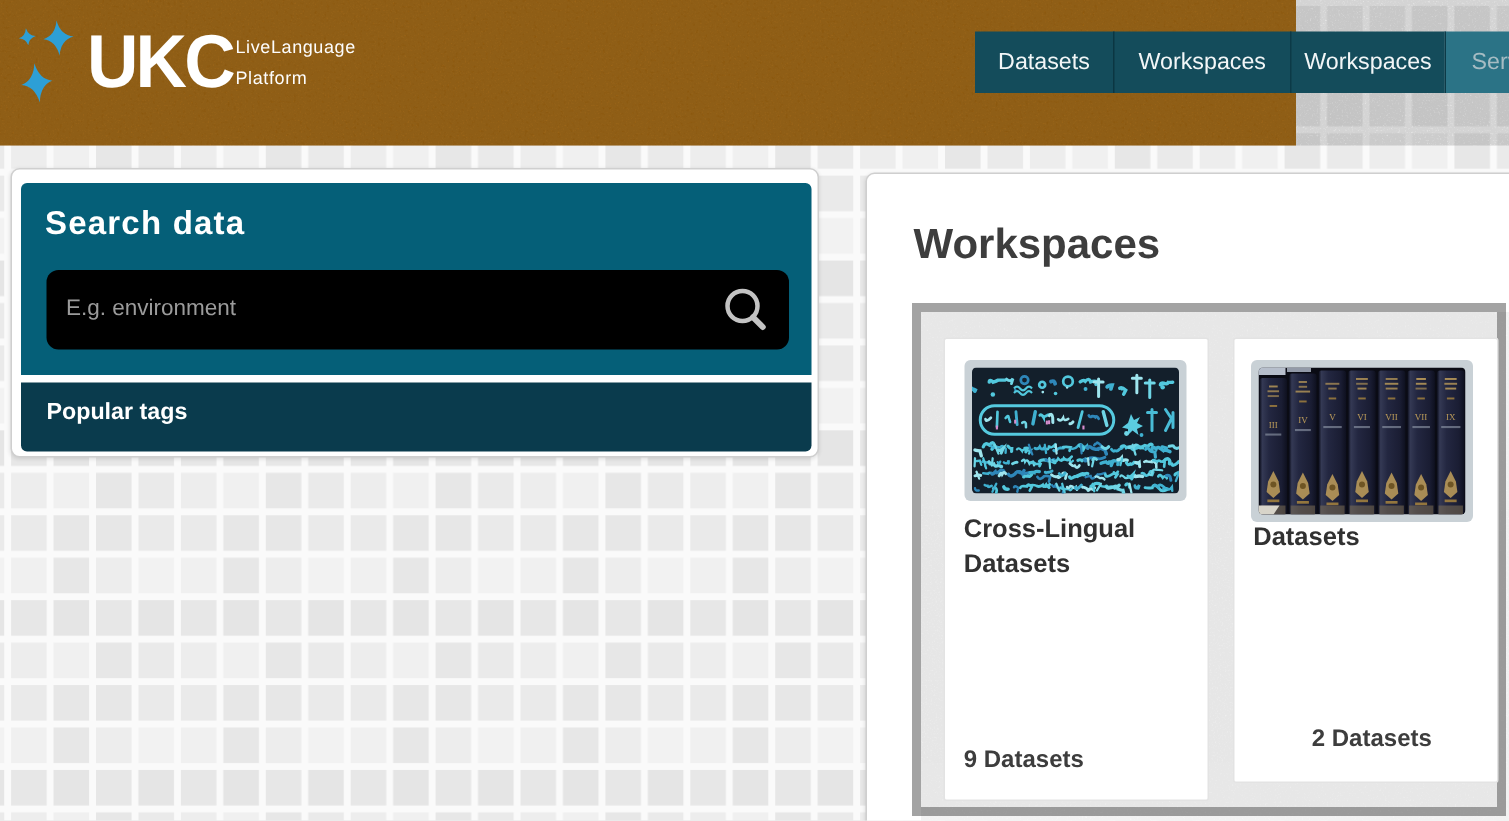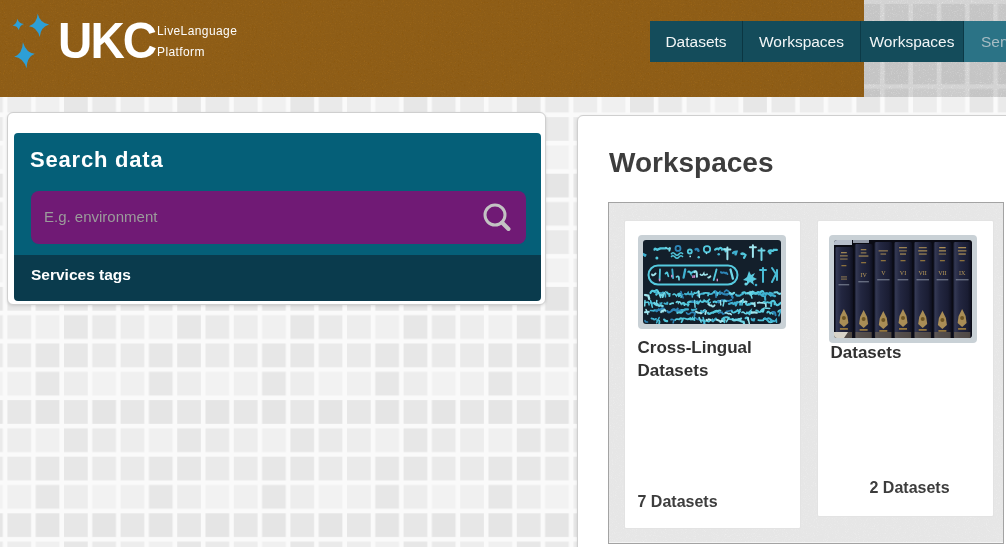--- a/index.html
+++ b/index.html
@@ -9,33 +9,33 @@
 .sitetitle { position:absolute; left:157px; top:21px; font-size:12px; line-height:20.5px; color:#fdfdfd; letter-spacing:0.4px; }
 .nav { position:absolute; left:650px; top:21px; height:41px; display:flex; }
 .nav a { display:block; height:41px; line-height:41px; font-size:15.5px; color:#f2f6f7;
   background:#144c5b; text-align:center; text-decoration:none; }
 .nav a.n1 { width:92px; }
 .nav a.n2 { width:118px; border-left:1px solid #0b3642; }
 .nav a.n3 { width:103px; border-left:1px solid #0c3a47; }
 .nav a.n4 { width:110px; border-left:1px solid #0c3a47; background:#2b7386; color:#a6bcc3; text-align:left; padding-left:17px; }
 .mod1 { position:absolute; left:7px; top:112px; width:539px; height:193px; background:#fff;
   border:1px solid #cfcfcf; border-radius:6px; box-shadow:0 1px 3px rgba(0,0,0,0.12); }
-.searchbox { position:absolute; left:6px; top:20px; width:527px; height:128px; background:#055f78;
+.searchbox { position:absolute; left:6px; top:9px; width:527px; height:128px; background:#055f78;
   border-radius:4px 4px 0 0; }
 .searchbox h2 { position:absolute; left:16px; top:14px; font-size:22px; letter-spacing:0.8px; color:#fff; }
-.sinput { position:absolute; left:17px; top:58px; width:495px; height:53px; background:#701a75; border-radius:8px; }
+.sinput { position:absolute; left:17px; top:58px; width:495px; height:53px; background:#000000; border-radius:8px; }
 .sinput .ph { position:absolute; left:13px; top:17px; font-size:15px; color:#9b9b9b; }
 .tagsbar { position:absolute; left:6px; top:142px; width:527px; height:46px; background:#0a3b4d;
   border-radius:0 0 4px 4px; }
 .tagsbar h3 { position:absolute; left:17px; top:11px; font-size:15.5px; color:#fff; }
 .mod2 { position:absolute; left:577px; top:115px; width:456px; height:500px; background:#fff;
   border:1px solid #cfcfcf; border-radius:6px; box-shadow:0 1px 3px rgba(0,0,0,0.12); }
 .mod2 h1 { position:absolute; left:31px; top:31px; font-size:28px; color:#3d3d3d; }
 .grid { position:absolute; left:30px; top:86px; width:396px; height:342px; background:#f4f4f4;
-  border:1px solid #a3a3a3; }
+  border:6px solid #a3a3a3; }
 .card { position:absolute; background:#fff; border:1px solid #e3e3e3; border-radius:2px; width:177px; }
 .card1 { left:15px; top:17px; height:309px; }
 .card2 { left:208px; top:17px; height:297px; }
 .imgwrap { position:absolute; left:13px; top:14px; background:#c9d1d6; padding:5px; border-radius:4px; }
 .card h4 { position:absolute; left:12.5px; font-size:17px; line-height:23px; color:#313131; }
 .card .desc { position:absolute; left:12.5px; font-size:16px; line-height:22.4px; color:#474747; }
 .card .cnt { position:absolute; left:12.5px; font-size:16px; font-weight:bold; color:#3d3d3d; }
 .card1 h4 { top:115px; }
 .card1 .desc { top:165px; }
 .card1 .cnt { top:272px; }
@@ -104,21 +104,21 @@
 <h2>Search data</h2>
 <div class="sinput">
         <span class="ph">E.g. environment</span>
 <svg width="34" height="34" viewBox="0 0 34 34" style="position:absolute;right:12px;top:10px">
 <circle cx="15" cy="14" r="10" fill="none" stroke="#c3c3c3" stroke-width="3"></circle>
 <line x1="22" y1="21.5" x2="28.5" y2="28" stroke="#c3c3c3" stroke-width="4" stroke-linecap="round"></line>
 </svg>
 </div>
 </div>
 <div class="tagsbar">
-      <h3>Services tags</h3>
+      <h3>Popular tags</h3>
     </div>
 </div>
 
 <div class="mod2">
 <h1>Workspaces</h1>
 <div class="grid">
 <svg width="394" height="339" style="position:absolute;left:0;top:0">
         <rect width="394" height="339" filter="url(#hn)" opacity="0.05"></rect>
       </svg>
 <div class="card card1">
@@ -286,21 +286,21 @@
             <path d="M95.7,80.0Q97.0,79.6 98.1,78.5" stroke="#6fd6e6" stroke-width="2.2" fill="none" stroke-linecap="round"></path>
             <path d="M102.5,78.3Q103.3,76.6 104.7,78.2l0.3,1.6" stroke="#52c8dd" stroke-width="2.0" fill="none" stroke-linecap="round"></path>
             <path d="M105.0,77.5 q0.6,3.0 1.3,6.0" stroke="#9fe5ee" stroke-width="1.5" fill="none" stroke-linecap="round"></path>
             <path d="M108.6,78.8Q109.1,82.2 111.6,78.3l-0.8,2.3" stroke="#3fb0d0" stroke-width="1.9" fill="none" stroke-linecap="round"></path>
             <path d="M115.4,80.1Q117.0,80.5 120.2,80.2Q121.2,76.5 125.1,81.0Q126.3,83.2 130.0,81.4" stroke="#52c8dd" stroke-width="1.9" fill="none" stroke-linecap="round"></path>
             <path d="M121.3,79.0Q121.9,77.5 124.2,79.6Q124.9,76.9 128.1,79.8" stroke="#3fb0d0" stroke-width="1.9" fill="none" stroke-linecap="round"></path>
             <path d="M127.5,81.0Q128.4,79.8 130.5,80.8Q131.1,82.4 133.3,79.6l0.2,2.6" stroke="#3fb0d0" stroke-width="1.6" fill="none" stroke-linecap="round"></path>
           </svg>
         </div>
 <h4>Cross-Lingual<br>Datasets</h4>
-<div class="cnt">7 Datasets</div>
+<div class="cnt">9 Datasets</div>
 </div>
 <div class="card card2">
 <div class="imgwrap">
           <svg width="138" height="98" viewBox="0 0 138 98" style="display:block;border-radius:3px">
             <defs>
 <linearGradient id="spine" x1="0" y1="0" x2="1" y2="0">
 <stop offset="0" stop-color="#0c0e1c"></stop>
                 <stop offset="0.1" stop-color="#343954"></stop>
 <stop offset="0.35" stop-color="#232741"></stop>
                 <stop offset="0.8" stop-color="#1a1d33"></stop>

